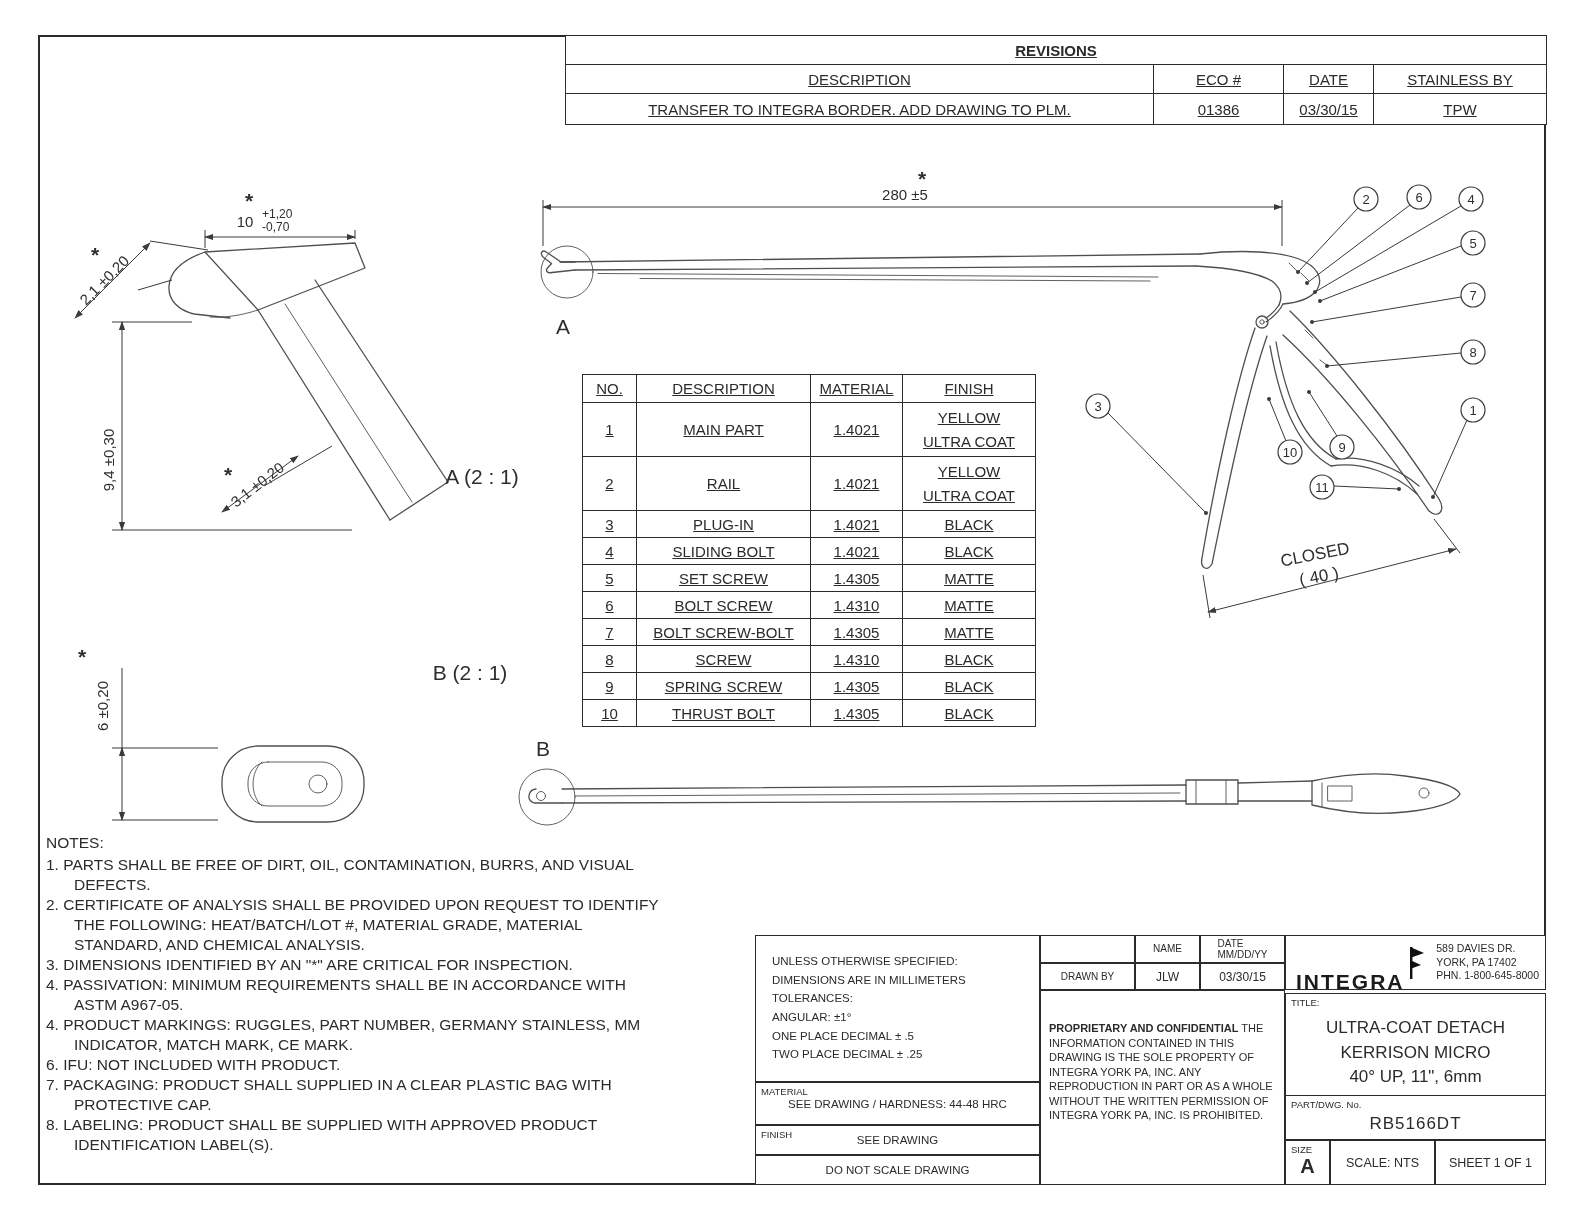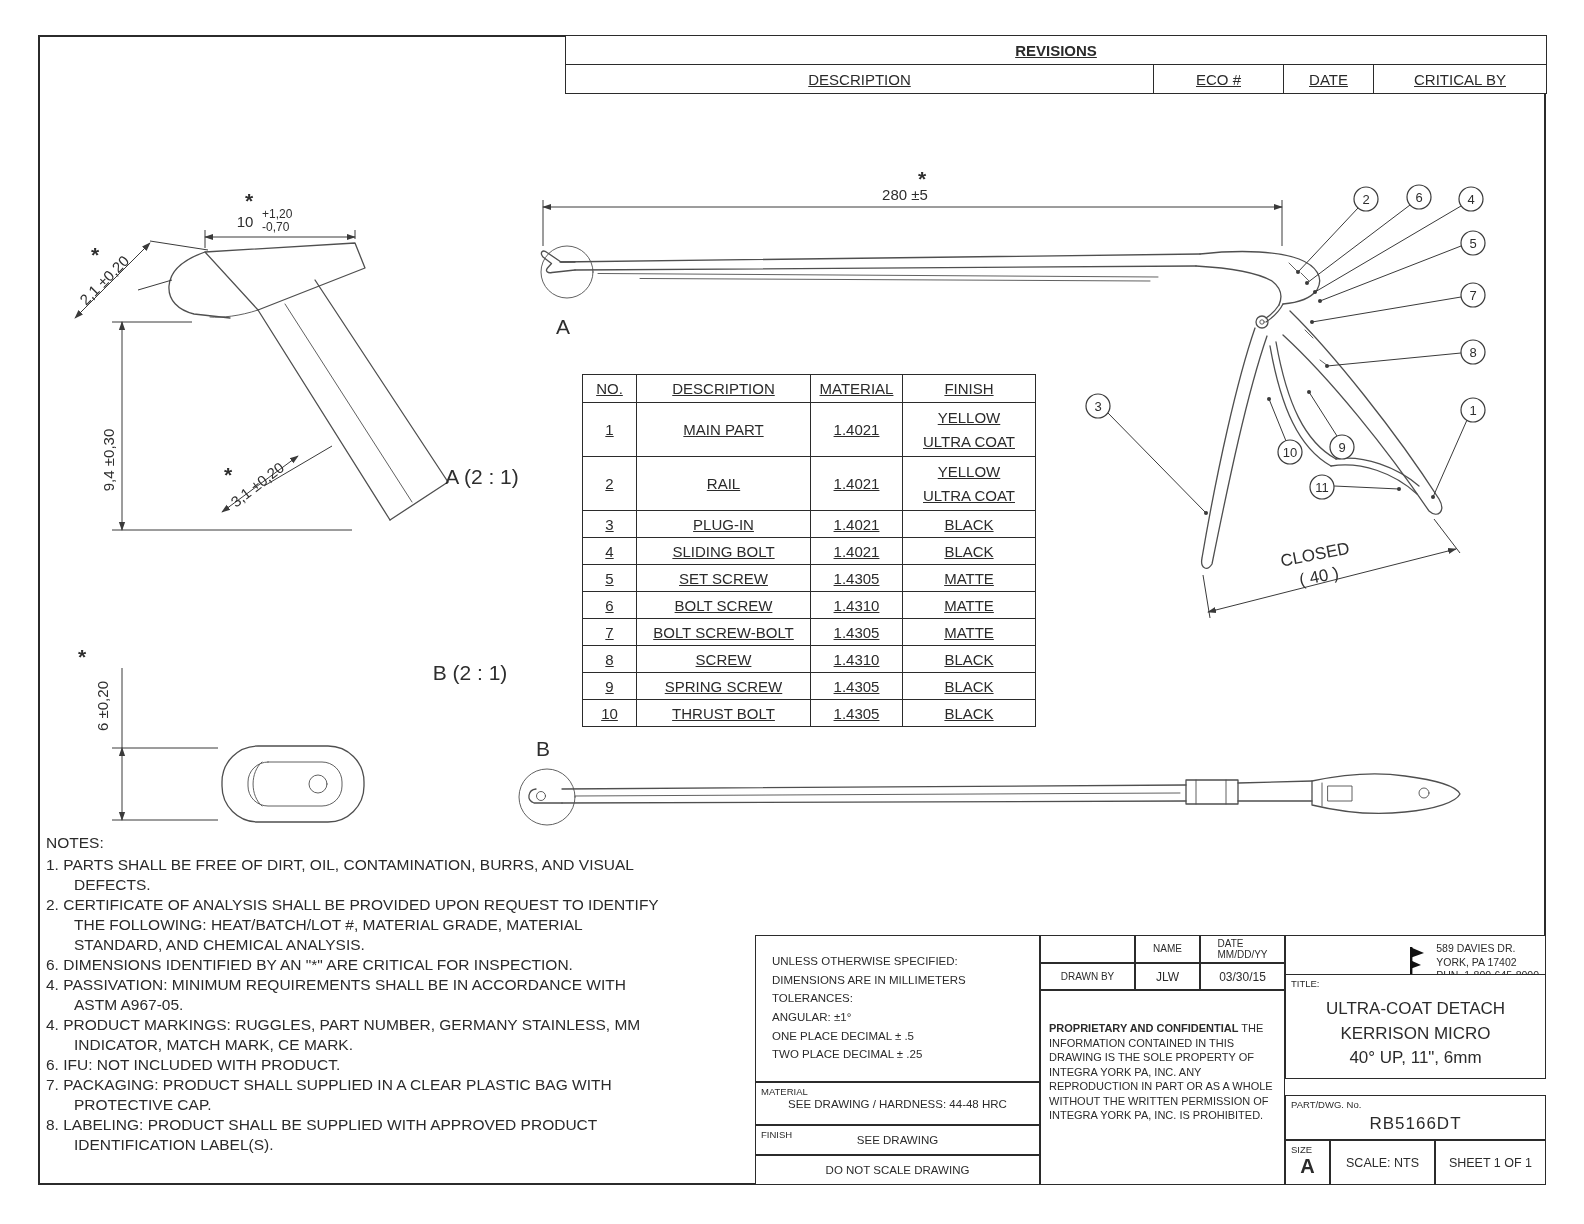--- a/index.html
+++ b/index.html
@@ -293,21 +293,27 @@
       <col style="width:173px">
     </colgroup>
   <tbody>
       <tr>
         <th class="rev-title" colspan="4">REVISIONS</th>
       </tr>
   <tr>
     <th>DESCRIPTION</th>
     <th>ECO #</th>
     <th>DATE</th>
-    <th>CRITICAL BY</th>
+    <th>STAINLESS BY</th>
+  </tr>
+  <tr>
+    <td>TRANSFER TO INTEGRA BORDER. ADD DRAWING TO PLM.</td>
+    <td>01386</td>
+    <td>03/30/15</td>
+    <td>TPW</td>
   </tr>
 </tbody>
   </table>
 
 <table class="abs parts-table" style="left:582px; top:374px; width:453px;">
   <colgroup>
       <col style="width:54px">
       <col style="width:174px">
       <col style="width:92px">
       <col style="width:133px">
@@ -381,21 +387,21 @@
     <td class="h1">1.4305</td>
     <td class="h1 finish-cell">BLACK</td>
   </tr>
 </tbody>
   </table>
 
 <div class="abs notes">
   <div class="notes-title">NOTES:</div>
   <div class="note-item">1.  PARTS SHALL BE FREE OF DIRT, OIL, CONTAMINATION, BURRS, AND VISUAL DEFECTS.</div>
   <div class="note-item">2.  CERTIFICATE OF ANALYSIS SHALL BE PROVIDED UPON REQUEST TO IDENTIFY THE FOLLOWING: HEAT/BATCH/LOT #, MATERIAL GRADE, MATERIAL STANDARD, AND CHEMICAL ANALYSIS.</div>
-  <div class="note-item">6.  DIMENSIONS IDENTIFIED BY AN "*" ARE CRITICAL FOR INSPECTION.</div>
+  <div class="note-item">3.  DIMENSIONS IDENTIFIED BY AN "*" ARE CRITICAL FOR INSPECTION.</div>
   <div class="note-item">4.  PASSIVATION: MINIMUM REQUIREMENTS SHALL BE IN ACCORDANCE WITH ASTM A967-05.</div>
   <div class="note-item">4.  PRODUCT MARKINGS: RUGGLES, PART NUMBER, GERMANY STAINLESS, MM INDICATOR, MATCH MARK, CE MARK.</div>
   <div class="note-item">6.  IFU: NOT INCLUDED WITH PRODUCT.</div>
   <div class="note-item">7.  PACKAGING: PRODUCT SHALL SUPPLIED IN A CLEAR PLASTIC BAG WITH PROTECTIVE CAP.</div>
   <div class="note-item">8.  LABELING: PRODUCT SHALL BE SUPPLIED WITH APPROVED PRODUCT IDENTIFICATION LABEL(S).</div>
 </div>
 
 <div class="abs tb">
 
   <div class="cell" style="left:0; top:0; width:285px; height:147px;">
@@ -448,21 +454,21 @@
       <svg width="18" height="36" viewBox="0 0 18 36" style="margin-left:3px;">
         <polygon points="2,2 16,8 2,13" fill="#111"></polygon>
         <polygon points="2,15 13,20 2,24" fill="#111"></polygon>
         <rect x="2" y="2" width="2.4" height="32" fill="#111"></rect>
       </svg>
       <div class="addr pre">589 DAVIES DR.
 YORK, PA 17402
 PHN. 1-800-645-8000</div>
     </div>
   </div>
-  <div class="cell" style="left:530px; top:39px; width:261px; height:105px;">
+  <div class="cell" style="left:530px; top:58px; width:261px; height:105px;">
     <span class="lbl">TITLE:</span>
     <div class="title-lines pre">ULTRA-COAT DETACH
 KERRISON MICRO
 40° UP, 11", 6mm</div>
   </div>
   <div class="cell" style="left:530px; top:160px; width:261px; height:45px;">
     <span class="lbl">PART/DWG. No.</span>
     <div class="part-num">RB5166DT</div>
   </div>
   <div class="cell" style="left:530px; top:205px; width:45px; height:45px;">

